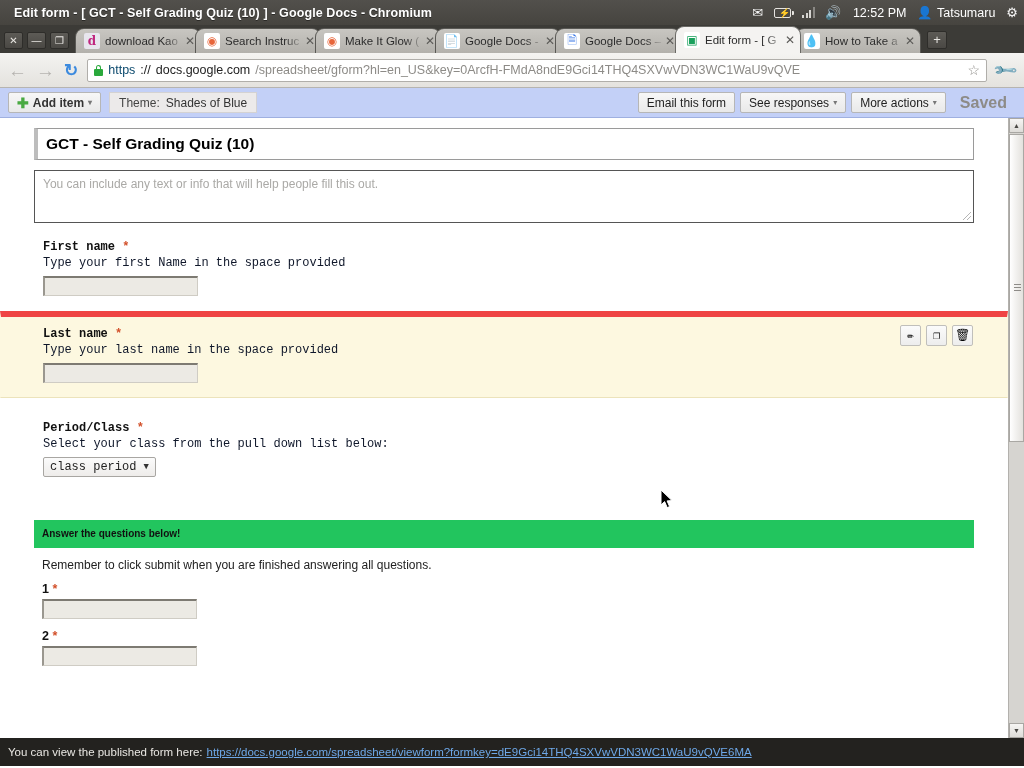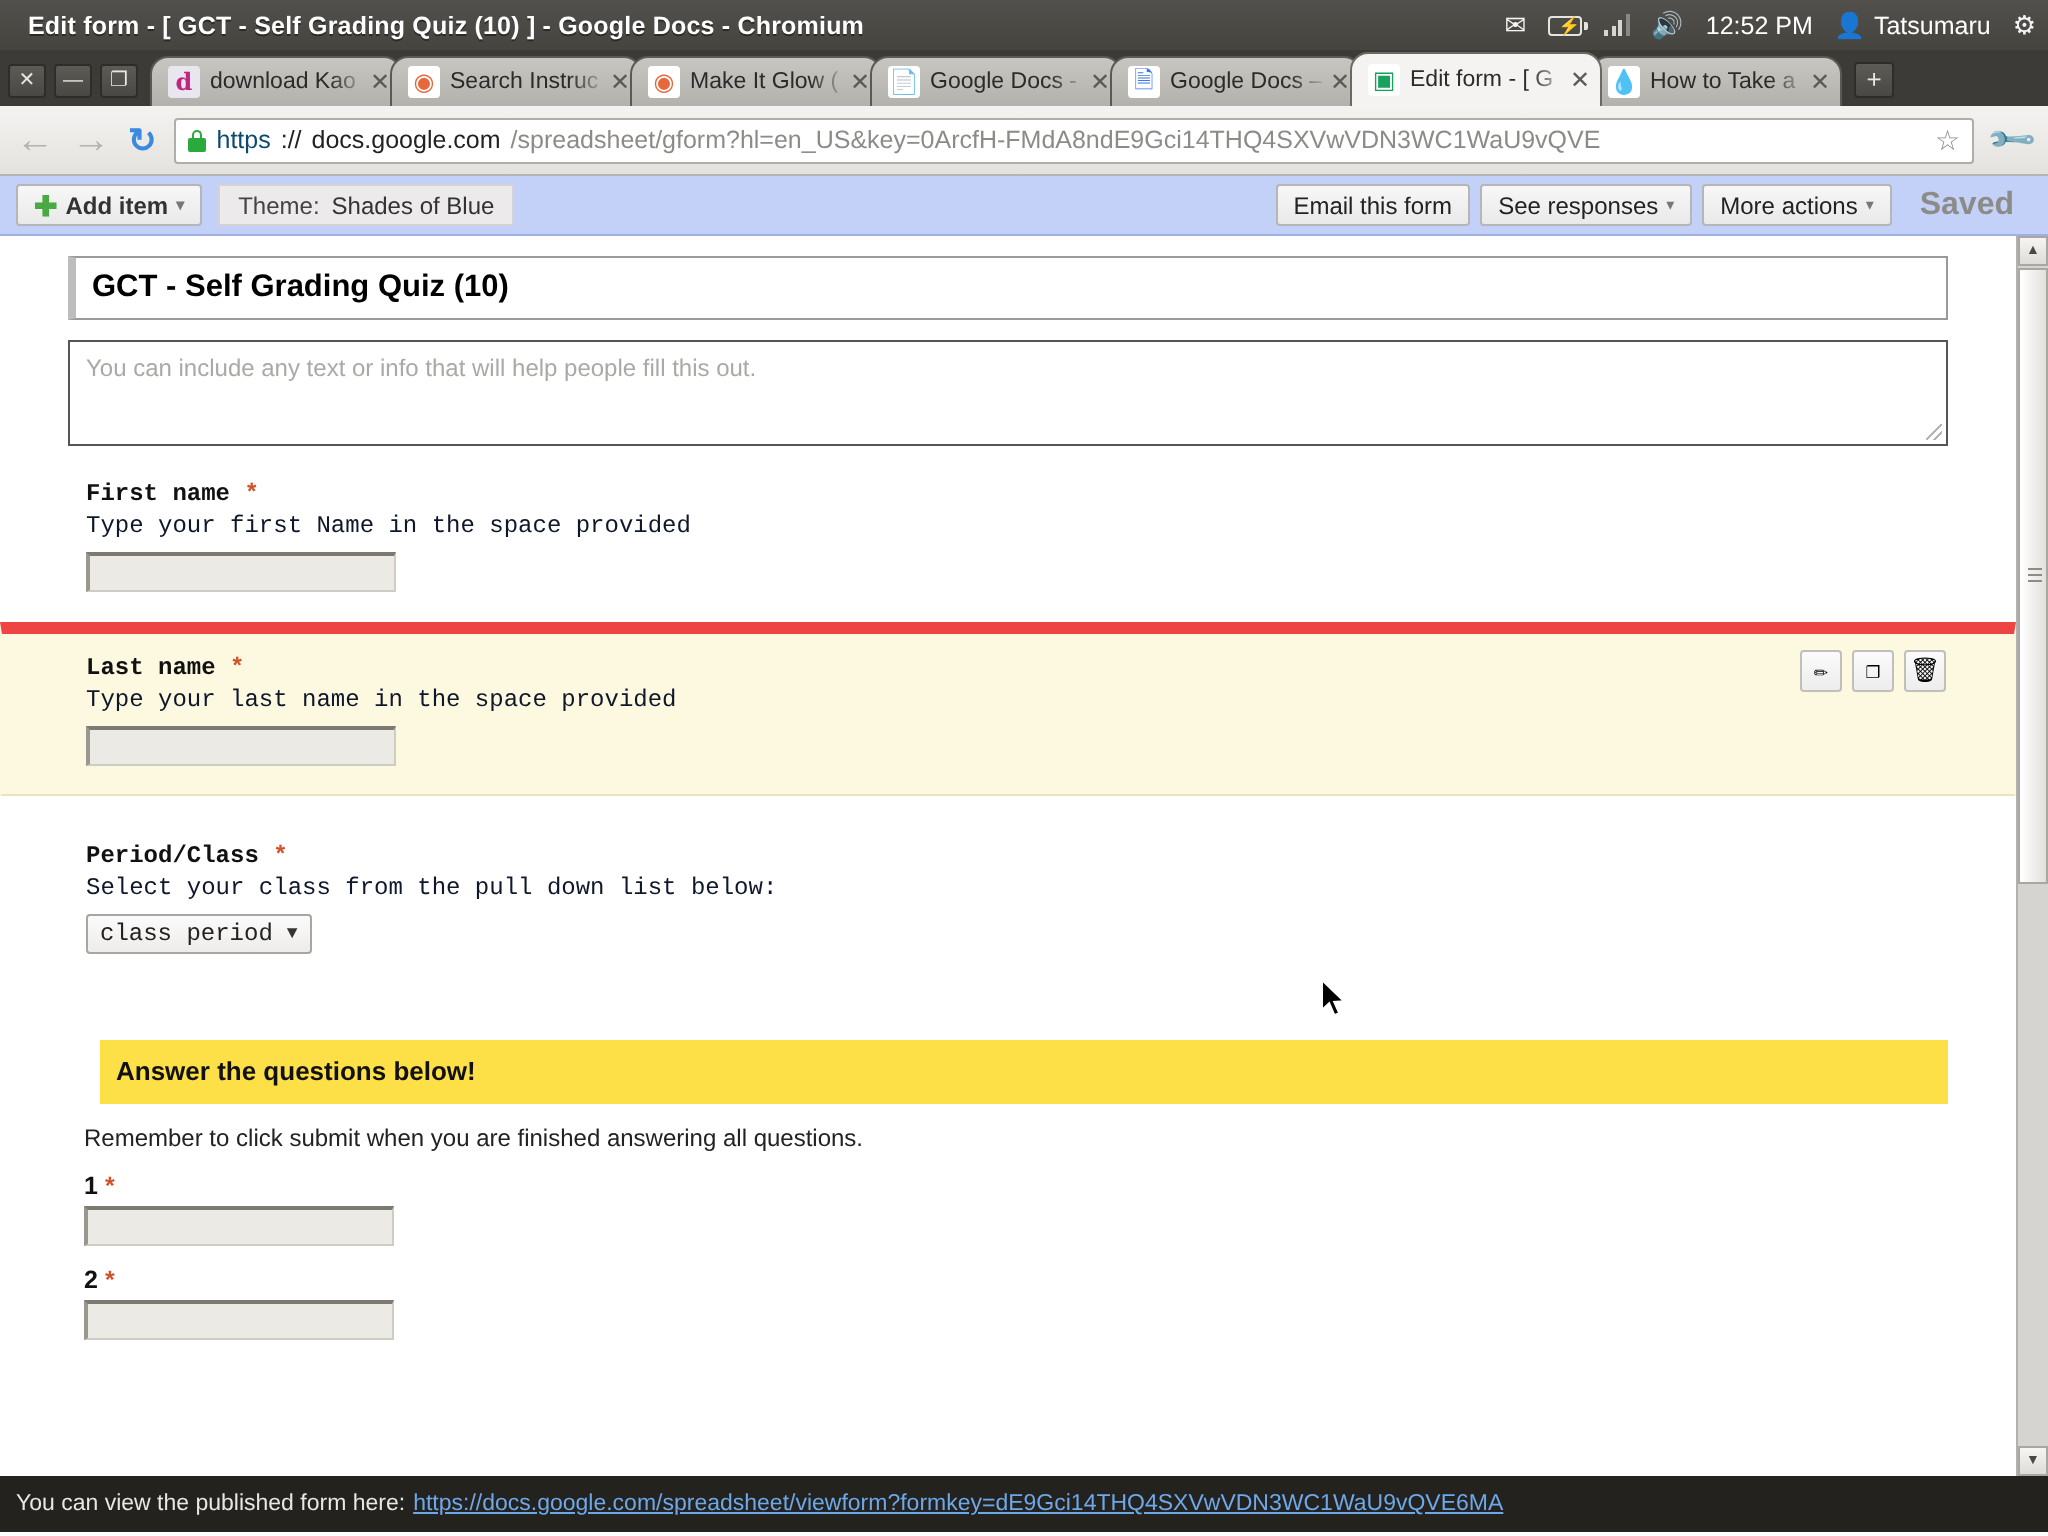--- a/index.html
+++ b/index.html
@@ -256,25 +256,24 @@
     display:inline-flex; align-items:center; gap:7px;
     background: linear-gradient(to bottom,#fbfbfb,#eeecea);
     border: 1px solid #a8a6a2;
     border-radius: 2px;
     height: 20px; padding: 0 6px;
     font-size: 12px; color:#222;
   }
   .gselect .caret { font-size:9px; color:#333; }
 
   .sectionhdr {
-    background: #fde047;
-    font-size: 13px; font-weight: bold; color:#111;
+    background: #22c55e;
+    font-size: 10px; font-weight: bold; color:#111;
     padding: 8px 8px 9px 8px;
     margin-top: 28px;
-    margin-left: 16px;
   }
   .sectiontext { font-size: 12px; color:#222; padding: 10px 8px 0 8px; }
 
   .qitem { padding: 10px 0 0 8px; }
   .qnum { font-size: 12.5px; font-weight: bold; color:#111; margin-bottom: 3px;}
 
   
   #vscroll {
     position: absolute; right: 0; top: 0;
     width: 16px; height: 620px;

